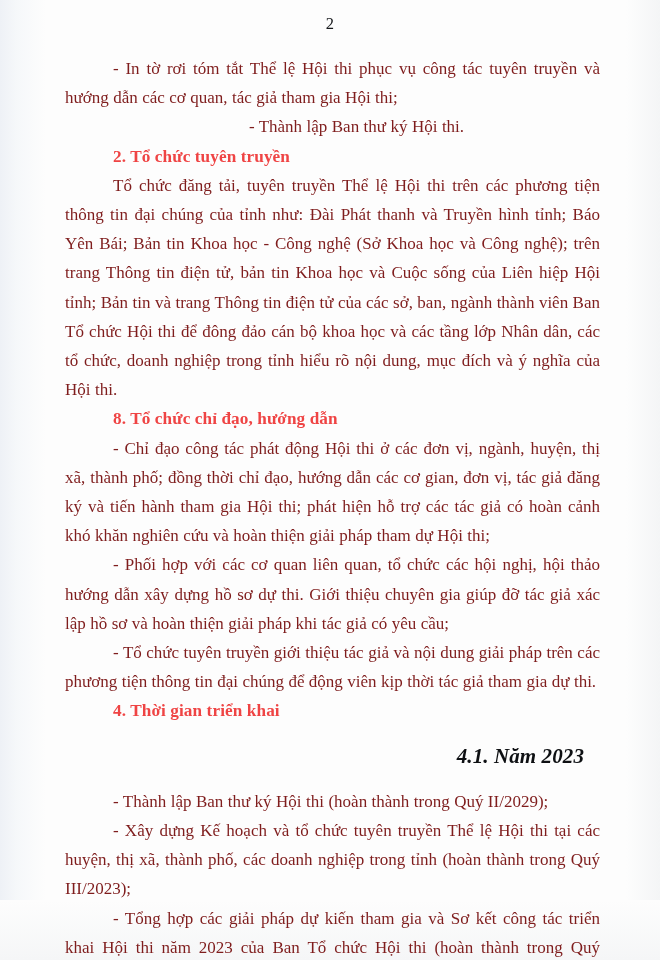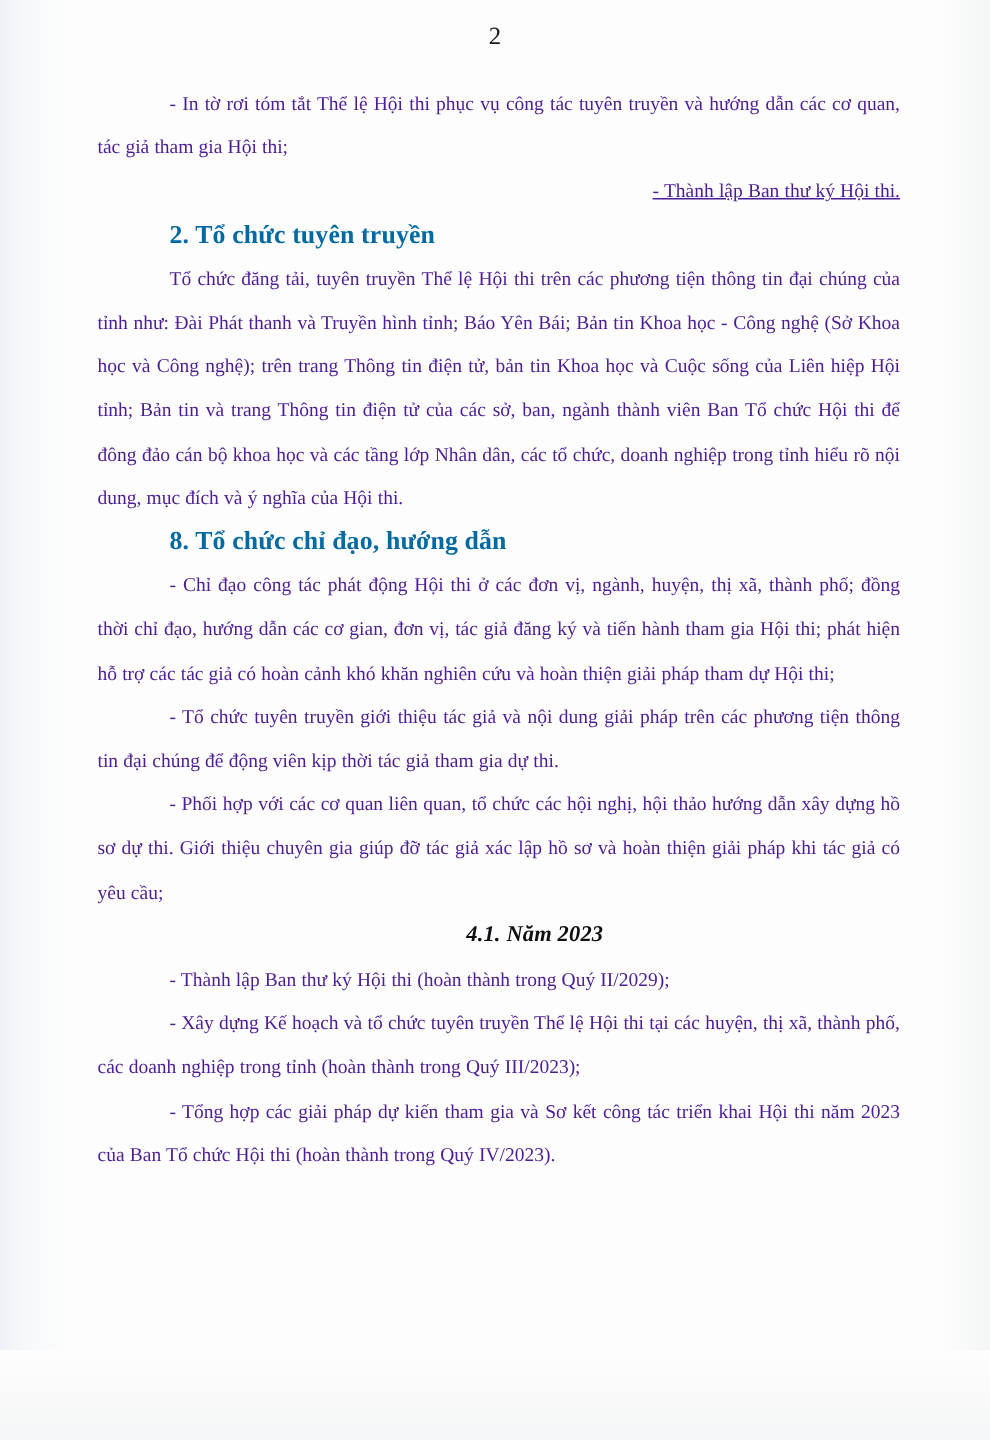--- a/index.html
+++ b/index.html
@@ -63,53 +63,52 @@
 
   .body-block {
     position: absolute;
     top: 54px;
     left: 65px;
     width: 535px;
   }
 
   p.para {
     margin: 0 0 0 0;
-    font-size: 13px;
+    font-size: 17px;
     line-height: 29.2px;
-    color: #4c1d95;
+    color: #7f1d1d;
     text-align: justify;
     text-indent: 48px;
     text-justify: inter-word;
     word-spacing: 0.2px;
   }
   p.para.last-left {
-    text-align: right;
-    text-decoration: underline;
+    text-align: center;
   }
 
   h3.heading {
     margin: 0;
     font-size: 17.2px;
     line-height: 29.2px;
     font-weight: bold;
-    color: #0369a1;
+    color: #ef4444;
     text-indent: 48px;
     text-align: left;
     letter-spacing: 0.1px;
   }
 
   h4.subheading {
-    margin: 0;
-    font-size: 15px;
+    margin: 16px;
+    font-size: 21px;
     line-height: 29.2px;
     font-weight: bold;
     font-style: italic;
     color: #0e1013;
     text-indent: 48px;
-    text-align: center;
+    text-align: right;
     letter-spacing: 0.1px;
   }
 </style>
 </head>
 <body>
 
 <div class="page">
 
   <div class="scan-tint-left"></div>
   <div class="scan-tint-right"></div>
@@ -119,22 +118,23 @@
 
     <div class="page-number">2</div>
 
     <div class="body-block" id="body-block">
         <p class="para">- In tờ rơi tóm tắt Thể lệ Hội thi phục vụ công tác tuyên truyền và hướng dẫn các cơ quan, tác giả tham gia Hội thi;</p>
         <p class="para last-left">- Thành lập Ban thư ký Hội thi.</p>
         <h3 class="heading">2. Tổ chức tuyên truyền</h3>
         <p class="para">Tổ chức đăng tải, tuyên truyền Thể lệ Hội thi trên các phương tiện thông tin đại chúng của tỉnh như: Đài Phát thanh và Truyền hình tỉnh; Báo Yên Bái; Bản tin Khoa học - Công nghệ (Sở Khoa học và Công nghệ); trên trang Thông tin điện tử, bản tin Khoa học và Cuộc sống của Liên hiệp Hội tỉnh; Bản tin và trang Thông tin điện tử của các sở, ban, ngành thành viên Ban Tổ chức Hội thi để đông đảo cán bộ khoa học và các tầng lớp Nhân dân, các tổ chức, doanh nghiệp trong tỉnh hiểu rõ nội dung, mục đích và ý nghĩa của Hội thi.</p>
         <h3 class="heading">8. Tổ chức chỉ đạo, hướng dẫn</h3>
         <p class="para">- Chỉ đạo công tác phát động Hội thi ở các đơn vị, ngành, huyện, thị xã, thành phố; đồng thời chỉ đạo, hướng dẫn các cơ gian, đơn vị, tác giả đăng ký và tiến hành tham gia Hội thi; phát hiện hỗ trợ các tác giả có hoàn cảnh khó khăn nghiên cứu và hoàn thiện giải pháp tham dự Hội thi;</p>
+        <p class="para">- Phối hợp với các cơ quan liên quan, tổ chức các hội nghị, hội thảo hướng dẫn xây dựng hồ sơ dự thi. Giới thiệu chuyên gia giúp đỡ tác giả xác lập hồ sơ và hoàn thiện giải pháp khi tác giả có yêu cầu;</p>
         <p class="para">- Tổ chức tuyên truyền giới thiệu tác giả và nội dung giải pháp trên các phương tiện thông tin đại chúng để động viên kịp thời tác giả tham gia dự thi.</p>
-        <p class="para">- Phối hợp với các cơ quan liên quan, tổ chức các hội nghị, hội thảo hướng dẫn xây dựng hồ sơ dự thi. Giới thiệu chuyên gia giúp đỡ tác giả xác lập hồ sơ và hoàn thiện giải pháp khi tác giả có yêu cầu;</p>
+        <h3 class="heading">4. Thời gian triển khai</h3>
         <h4 class="subheading">4.1. Năm 2023</h4>
         <p class="para">- Thành lập Ban thư ký Hội thi (hoàn thành trong Quý II/2029);</p>
         <p class="para">- Xây dựng Kế hoạch và tổ chức tuyên truyền Thể lệ Hội thi tại các huyện, thị xã, thành phố, các doanh nghiệp trong tỉnh (hoàn thành trong Quý III/2023);</p>
         <p class="para">- Tổng hợp các giải pháp dự kiến tham gia và Sơ kết công tác triển khai Hội thi năm 2023 của Ban Tổ chức Hội thi (hoàn thành trong Quý IV/2023).</p>
       </div>
 
   </div>
 </div>
 
 </body></html>

